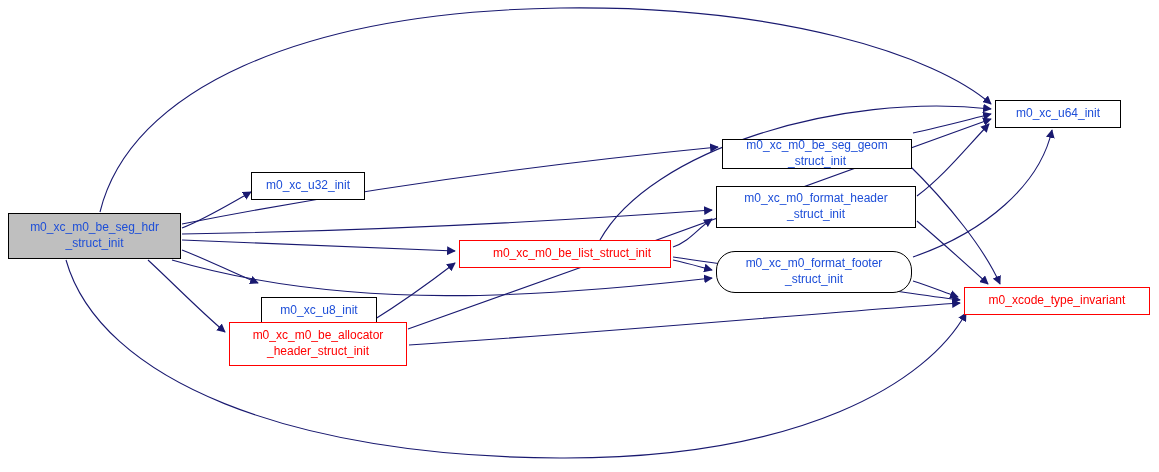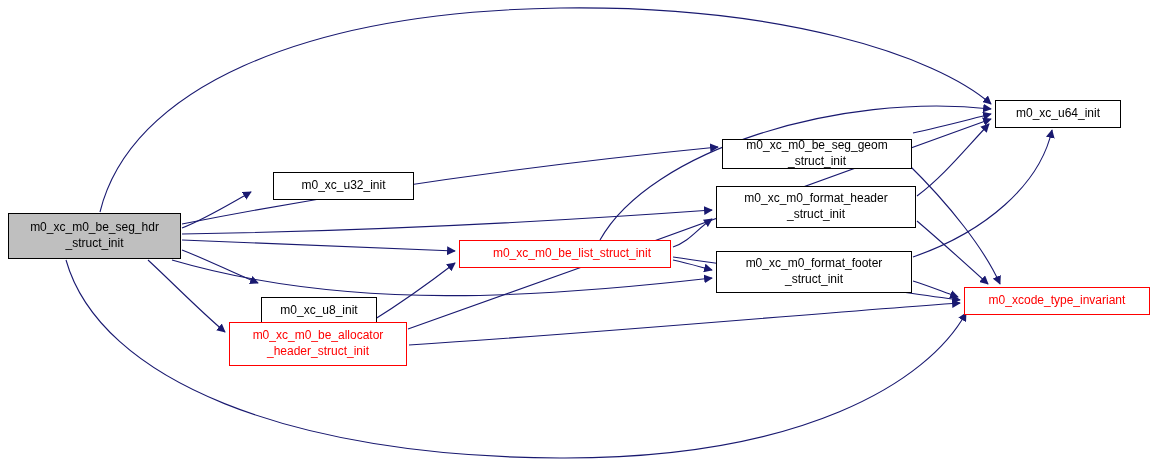--- a/index.html
+++ b/index.html
@@ -28,21 +28,21 @@
   }
   .node {
     position: absolute;
     z-index: 1;
     display: flex;
     align-items: center;
     justify-content: center;
     text-align: center;
     background: #ffffff;
     border: 1px solid #000000;
-    color: #000000;
+    color: #1d4ed8;
     font-size: 12px;
     line-height: 1.3;
     white-space: pre-line;
     box-sizing: border-box;
     cursor: pointer;
   }
   .node.hl {
     background: #bfbfbf;
   }
   .node.red {
@@ -82,35 +82,35 @@
     <path class="edge" marker-end="url(#arrow)" d="M 907 163 C 950 205, 985 250, 1000 284"></path>
     <path class="edge" marker-end="url(#arrow)" d="M 917 196 C 944 176, 966 148, 989 124"></path>
     <path class="edge" marker-end="url(#arrow)" d="M 917 221 C 944 244, 966 264, 988 284"></path>
     <path class="edge" marker-end="url(#arrow)" d="M 913 257 C 985 232, 1040 185, 1052 130"></path>
     <path class="edge" marker-end="url(#arrow)" d="M 913 281 C 929 286, 941 291, 958 297"></path>
   </svg>
 
   <div class="node hl" style="left:8px; top:213px; width:173px; height:46px;">m0_xc_m0_be_seg_hdr
 _struct_init</div>
 
-  <div class="node" style="left:273px; top:172px; width:141px; height:28px;">m0_xc_u32_init</div>
+  <div class="node" style="left:251px; top:172px; width:114px; height:28px;">m0_xc_u32_init</div>
 
   <div class="node" style="left:261px; top:273px; width:116px; height:28px;margin-top:24px;">m0_xc_u8_init</div>
 
   <div class="node red" style="left:229px; top:322px; width:178px; height:44px;">m0_xc_m0_be_allocator
 _header_struct_init</div>
 
   <div class="node red" style="left:459px; top:240px; width:212px; height:28px;padding-left:14px;">m0_xc_m0_be_list_struct_init</div>
 
   <div class="node" style="left:722px; top:139px; width:190px; height:30px;">m0_xc_m0_be_seg_geom
 _struct_init</div>
 
   <div class="node" style="left:716px; top:186px; width:200px; height:42px;">m0_xc_m0_format_header
 _struct_init</div>
 
-  <div class="node" style="left:716px; top:251px; width:196px; height:42px;">m0_xc_m0_format_footer
+  <div class="node" style="left:716px; top:251px; width:196px; height:42px;border-radius:19px;">m0_xc_m0_format_footer
 _struct_init</div>
 
   <div class="node" style="left:995px; top:100px; width:126px; height:28px;">m0_xc_u64_init</div>
 
   <div class="node red" style="left:964px; top:287px; width:186px; height:28px;">m0_xcode_type_invariant</div>
 
 </div>
 
 </body></html>

